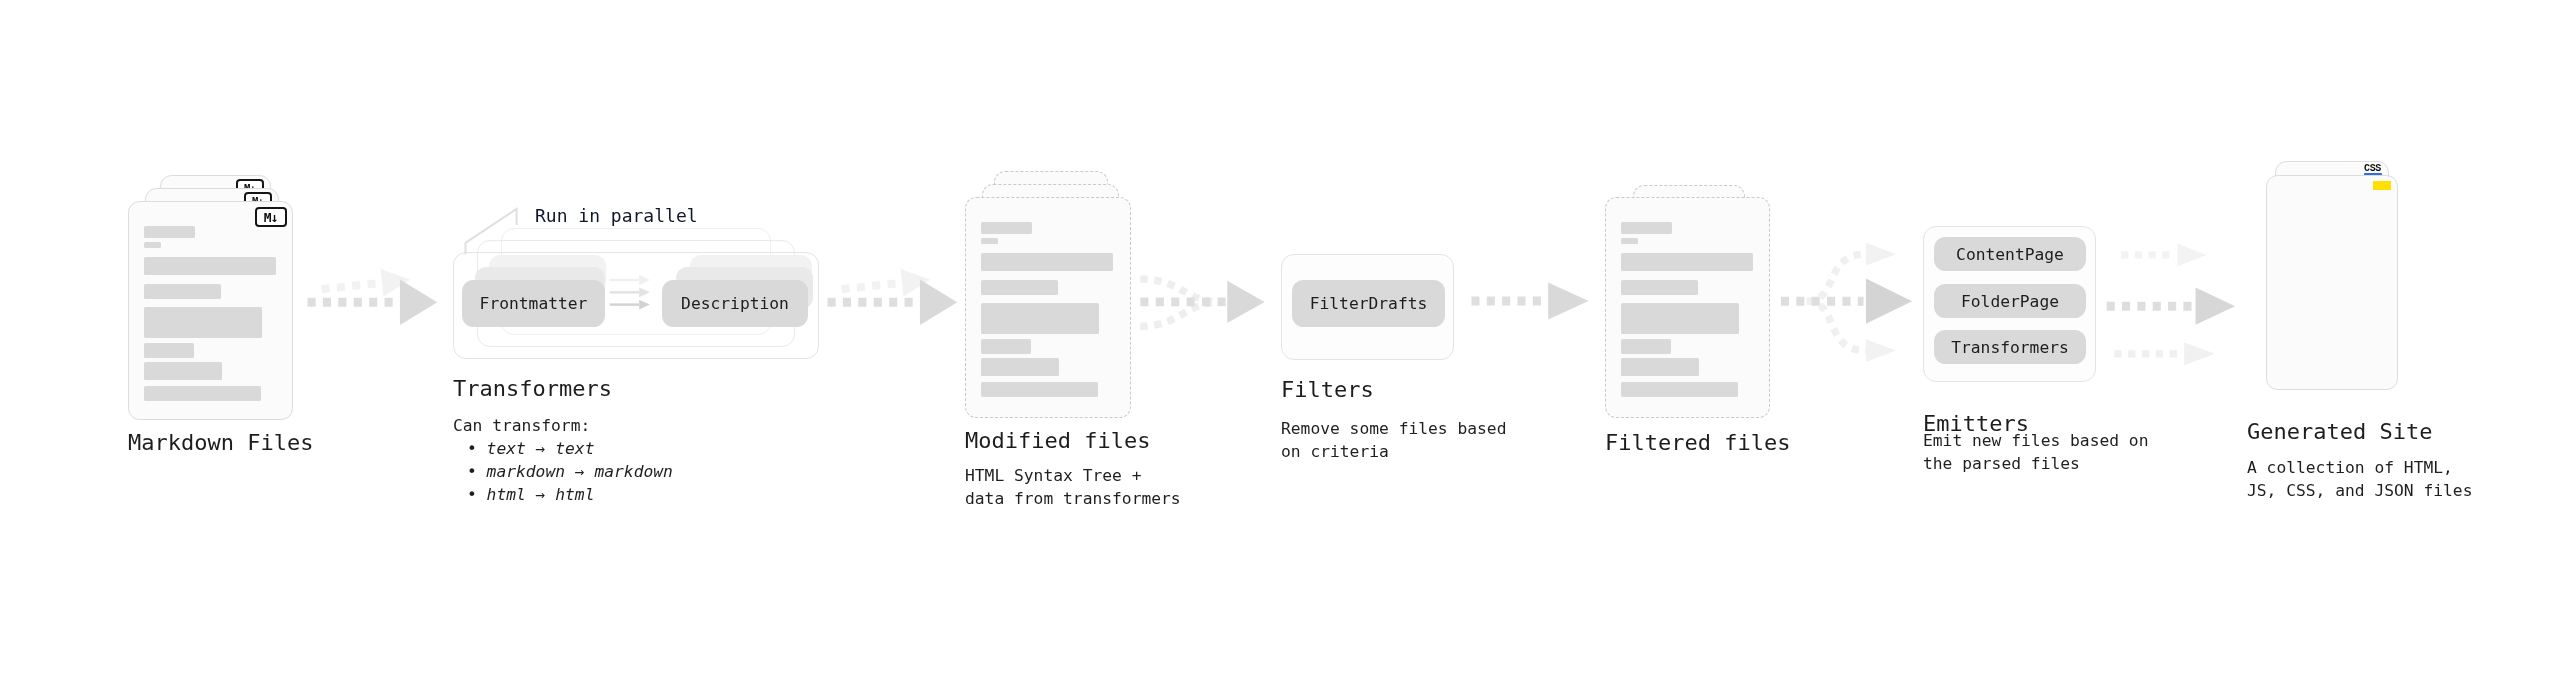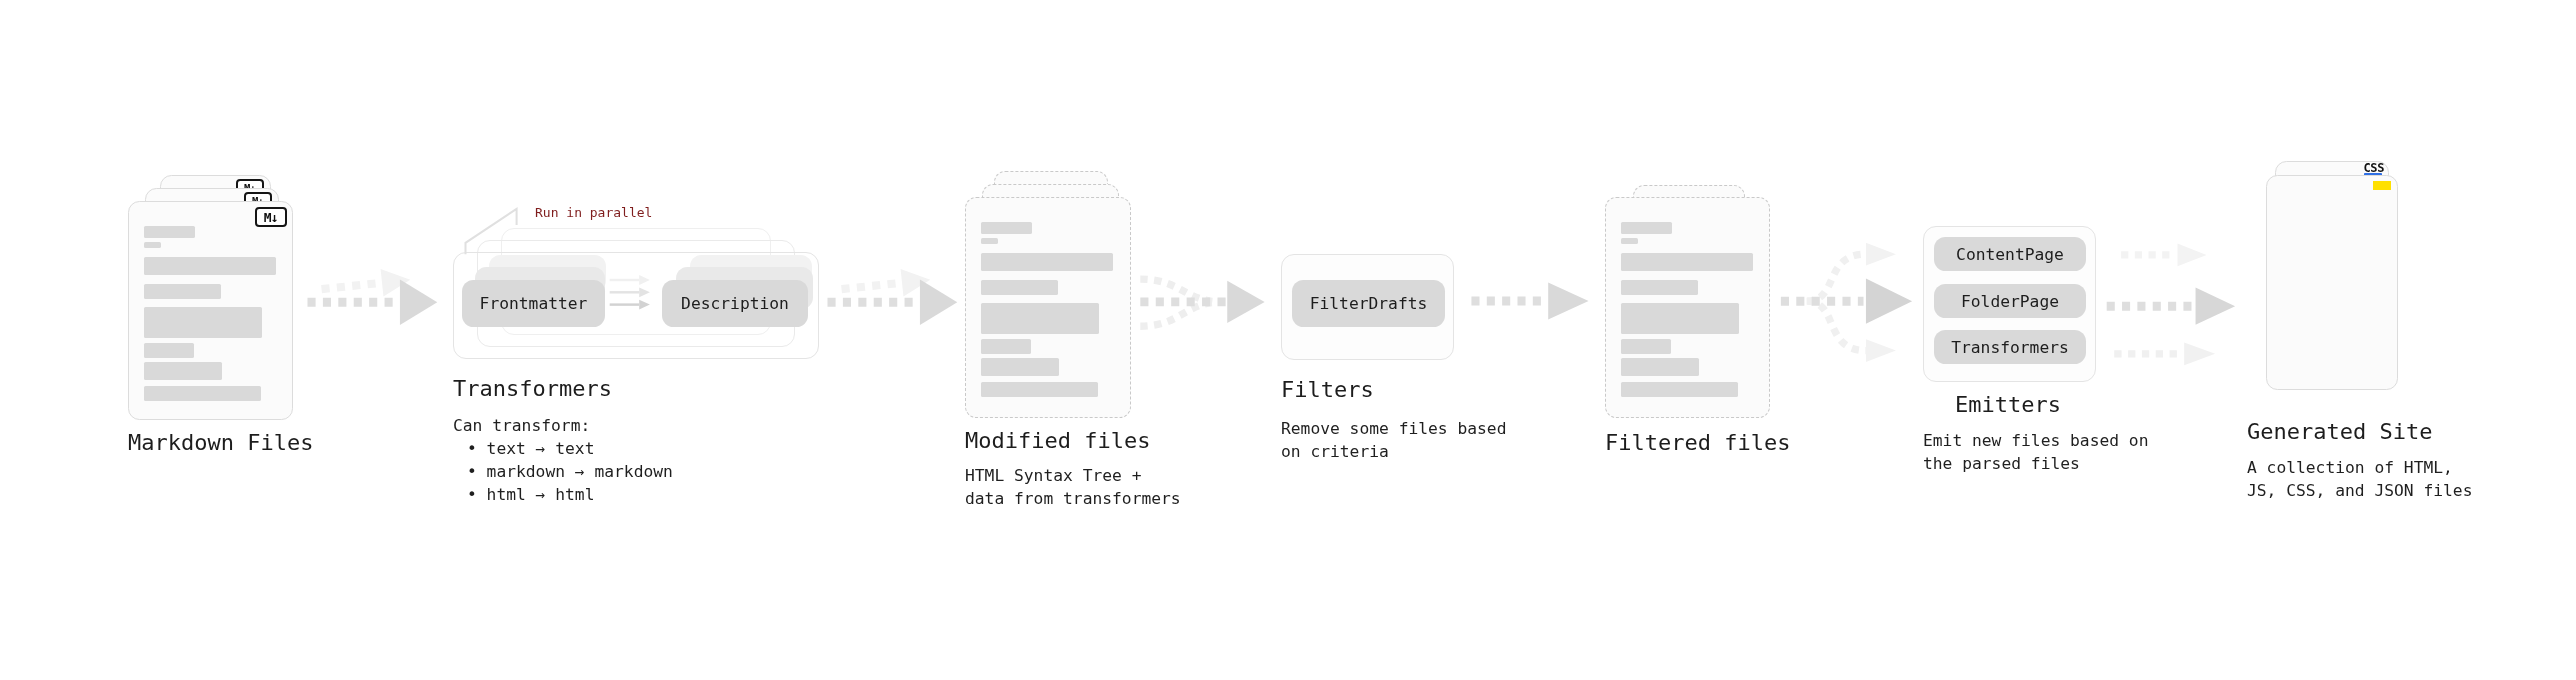--- a/index.html
+++ b/index.html
@@ -22,34 +22,34 @@
         font-size:16.3px;color:#1d1d1d;white-space:nowrap;box-sizing:border-box;}
   .node.ghost1{background:#e9e9e9;}
   .node.ghost2{background:#f2f2f2;}
 
   
   .box{position:absolute;border:1.6px solid #e4e4e4;border-radius:13px;background:#fdfdfd;box-sizing:border-box;}
 
   .title{position:absolute;font-size:22px;line-height:28px;color:#1d1d1d;white-space:nowrap;}
   .desc{position:absolute;font-size:16.3px;line-height:23px;color:#1f1f1f;white-space:pre-line;}
   .caps{position:absolute;font-size:16.3px;line-height:23px;color:#1f1f1f;list-style:none;margin:0;padding:0;}
-  .caps li{padding-left:14px;}
+  .caps li{padding-left:14px;font-style:italic;}
   .caps li::before{content:"• ";}
 
-  .annotation{position:absolute;font-size:13px;color:#7f1d1d;white-space:nowrap;}
+  .annotation{position:absolute;font-size:18px;color:#0f172a;white-space:nowrap;}
 
   
   .m-badge{position:absolute;background:#ffffff;border:2.4px solid #151515;border-radius:4.1px;color:#111;
            font-weight:bold;display:flex;align-items:center;justify-content:center;right:4.9px;top:4.9px;
            width:32.5px;height:20.3px;font-size:13px;letter-spacing:-0.8px;box-sizing:border-box;}
   .m-badge.sm{right:6.5px;top:3.3px;width:28px;height:17px;font-size:10.6px;border-width:2px;}
 
   
   .css-badge{position:absolute;right:6.5px;top:3.3px;width:18px;text-align:center;}
-  .css-badge .css-txt{font-size:12px;font-weight:bold;color:#111;line-height:7.3px;letter-spacing:-0.4px;}
+  .css-badge .css-txt{font-size:10px;font-weight:bold;color:#111;line-height:7.3px;letter-spacing:-0.4px;font-family:Liberation Mono, monospace;}
   .css-badge .css-line{height:2.4px;background:#2f6fe4;border-radius:0.8px;margin-top:0.8px;}
   .js-badge{position:absolute;right:6.5px;top:4.9px;width:18px;height:9px;background:#ffe000;}
   .html5-logo{position:absolute;right:9.8px;top:4.1px;width:21px;text-align:center;}
   .html5-logo .h5-txt{font-size:7.3px;font-weight:bold;color:#111;line-height:7.3px;letter-spacing:-0.4px;}
   .html5-logo .h5-shield{width:21px;height:21px;background:#e8532c;margin-top:0.8px;
       clip-path:polygon(0 0,100% 0,89% 82%,50% 100%,11% 82%);
       display:flex;align-items:center;justify-content:center;color:#fff;font-weight:bold;font-size:12.2px;}
 
   svg{position:absolute;overflow:visible;}
 </style>
@@ -188,21 +188,21 @@
     <path d="M 35 78 C 75 78, 55 139, 108 139" fill="none" stroke="#f0f0f0" stroke-width="9" stroke-dasharray="9 8"></path>
     <polygon points="108,125 145,139 108,153" fill="#f2f2f2"></polygon>
     <line x1="3" y1="78" x2="105" y2="78" stroke="#dedede" stroke-width="11" stroke-dasharray="10 9"></line>
     <polygon points="108,50 165,78 108,106" fill="#d4d4d4"></polygon>
   </svg>
 
   <div class="box" style="left:1923px;top:226px;width:173px;height:156px;"></div>
   <div class="node" style="left:1934px;top:237px;width:152px;height:34px;font-size:16.3px;">ContentPage</div>
   <div class="node" style="left:1934px;top:284px;width:152px;height:34px;font-size:16.3px;">FolderPage</div>
   <div class="node" style="left:1934px;top:330px;width:152px;height:34px;font-size:16.3px;">Transformers</div>
-  <div class="title" style="left:1923px;top:391px;margin-left:32px;">Emitters</div>
+  <div class="title" style="left:1923px;top:410px;">Emitters</div>
   <div class="desc" style="left:1923px;top:429px;">Emit new files based on
 the parsed files</div>
 
   <svg style="left:2114px;top:242px;" width="98" height="29" viewBox="0 0 120 36">
     <line x1="8" y1="16" x2="76" y2="16" stroke="#f3f3f3" stroke-width="9" stroke-dasharray="9 8"></line>
     <polygon points="78,2 114,16 78,30" fill="#f3f3f3"></polygon>
   </svg>
   <svg style="left:2103px;top:286px;" width="135" height="42" viewBox="0 0 166 52">
     <line x1="4" y1="25" x2="112" y2="25" stroke="#dedede" stroke-width="11" stroke-dasharray="10 9"></line>
     <polygon points="114,2 163,25 114,48" fill="#d7d7d7"></polygon>

